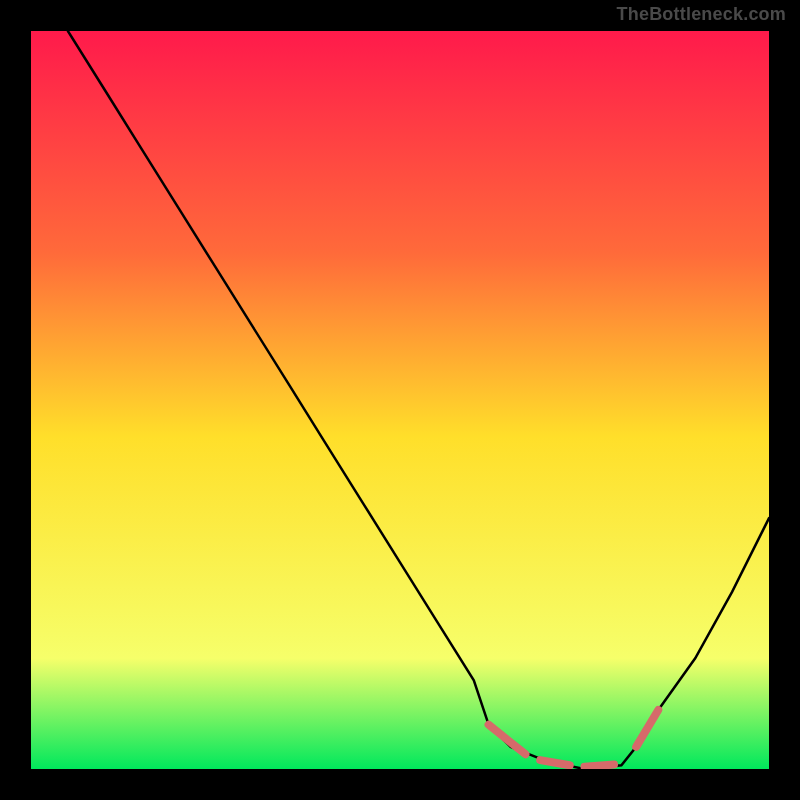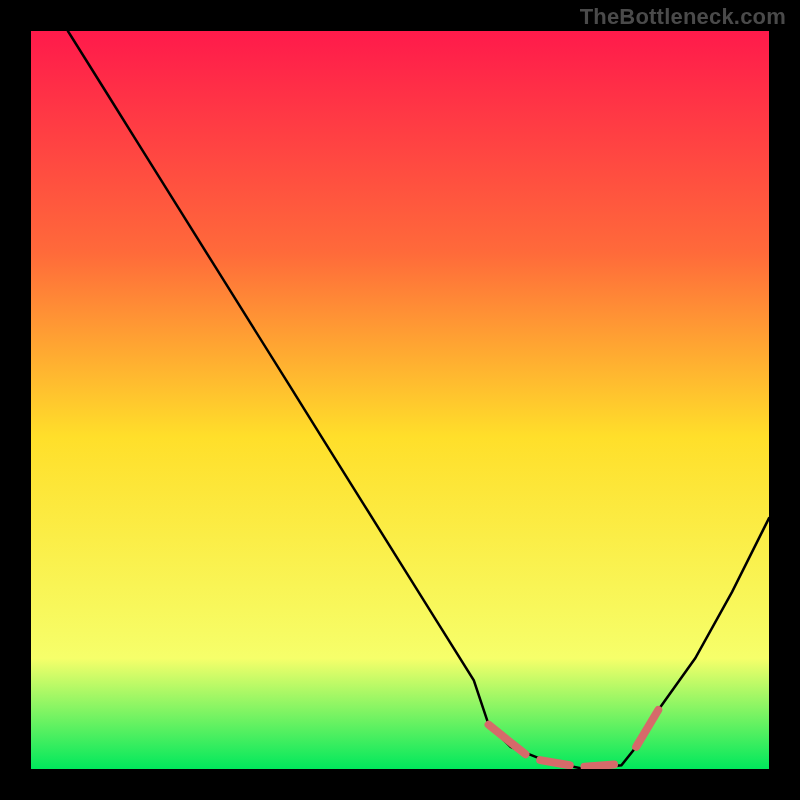--- a/index.html
+++ b/index.html
@@ -14,21 +14,21 @@
   .outer {
     position: relative;
     width: 800px;
     height: 800px;
   }
   .watermark {
     position: absolute;
     top: 4px;
     right: 14px;
     color: #4a4a4a;
-    font-size: 22px;
+    font-size: 18px;
     font-weight: 600;
     letter-spacing: 0.2px;
     z-index: 10;
   }
   .plot-frame {
     position: absolute;
     left: 31px;
     top: 31px;
     width: 738px;
     height: 738px;

